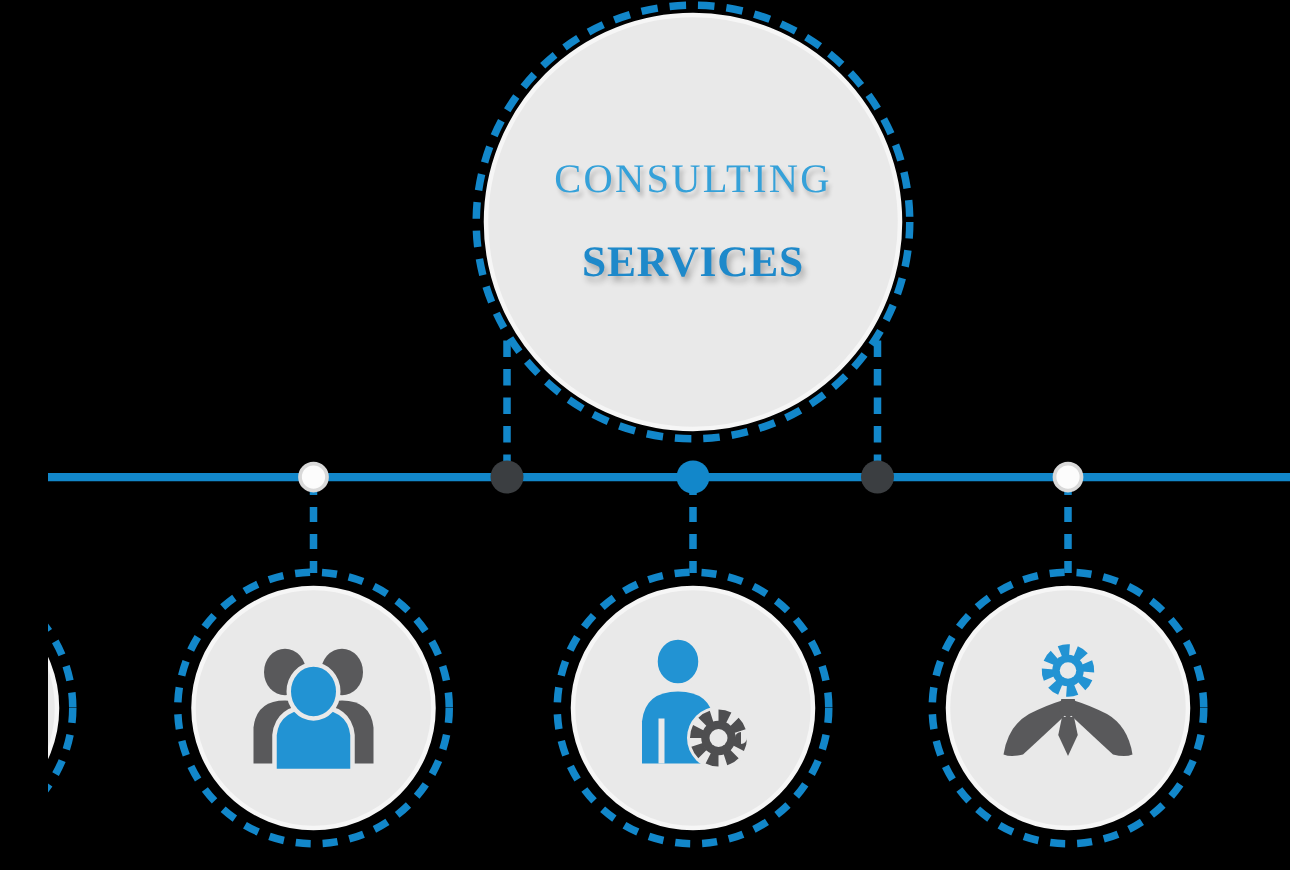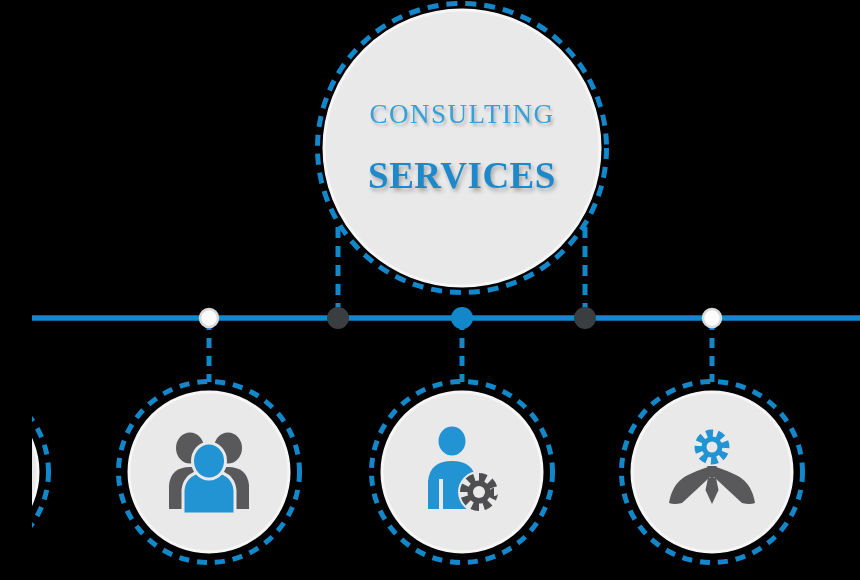--- a/index.html
+++ b/index.html
@@ -14,21 +14,21 @@
     position:absolute;left:292px;top:10px;width:276px;height:276px;
     display:flex;flex-direction:column;align-items:center;justify-content:center;
     gap:24px;text-align:center;pointer-events:none;
   }
   .hub-line1{
     font-size:27px;font-weight:400;letter-spacing:1.5px;
     color:var(--title-light-blue,#35a1d9);
     text-shadow:2px 3px 3px rgba(0,0,0,0.22);
   }
   .hub-line2{
-    font-size:37px;font-weight:700;letter-spacing:0.5px;
+    font-size:29px;font-weight:700;letter-spacing:0.5px;
     color:var(--title-bold-blue,#1e89ca);
     text-shadow:2px 3px 4px rgba(0,0,0,0.30);
   }
 </style>
 </head>
 <body>
 
 <div class="stage">
 
   <svg class="diagram" width="860" height="580" viewBox="0 0 860 580">

